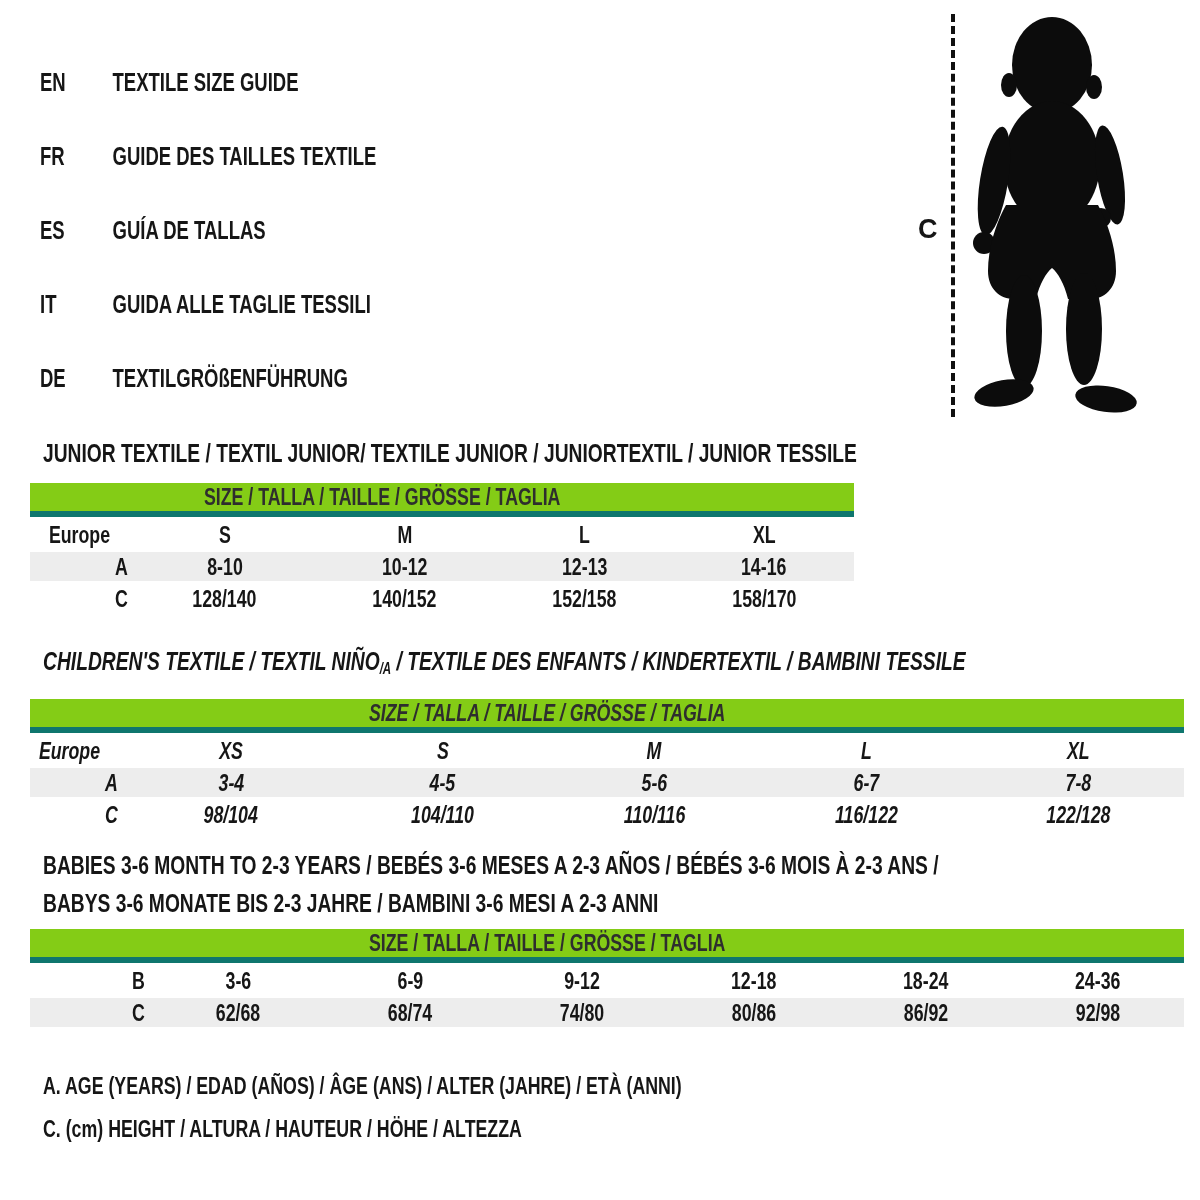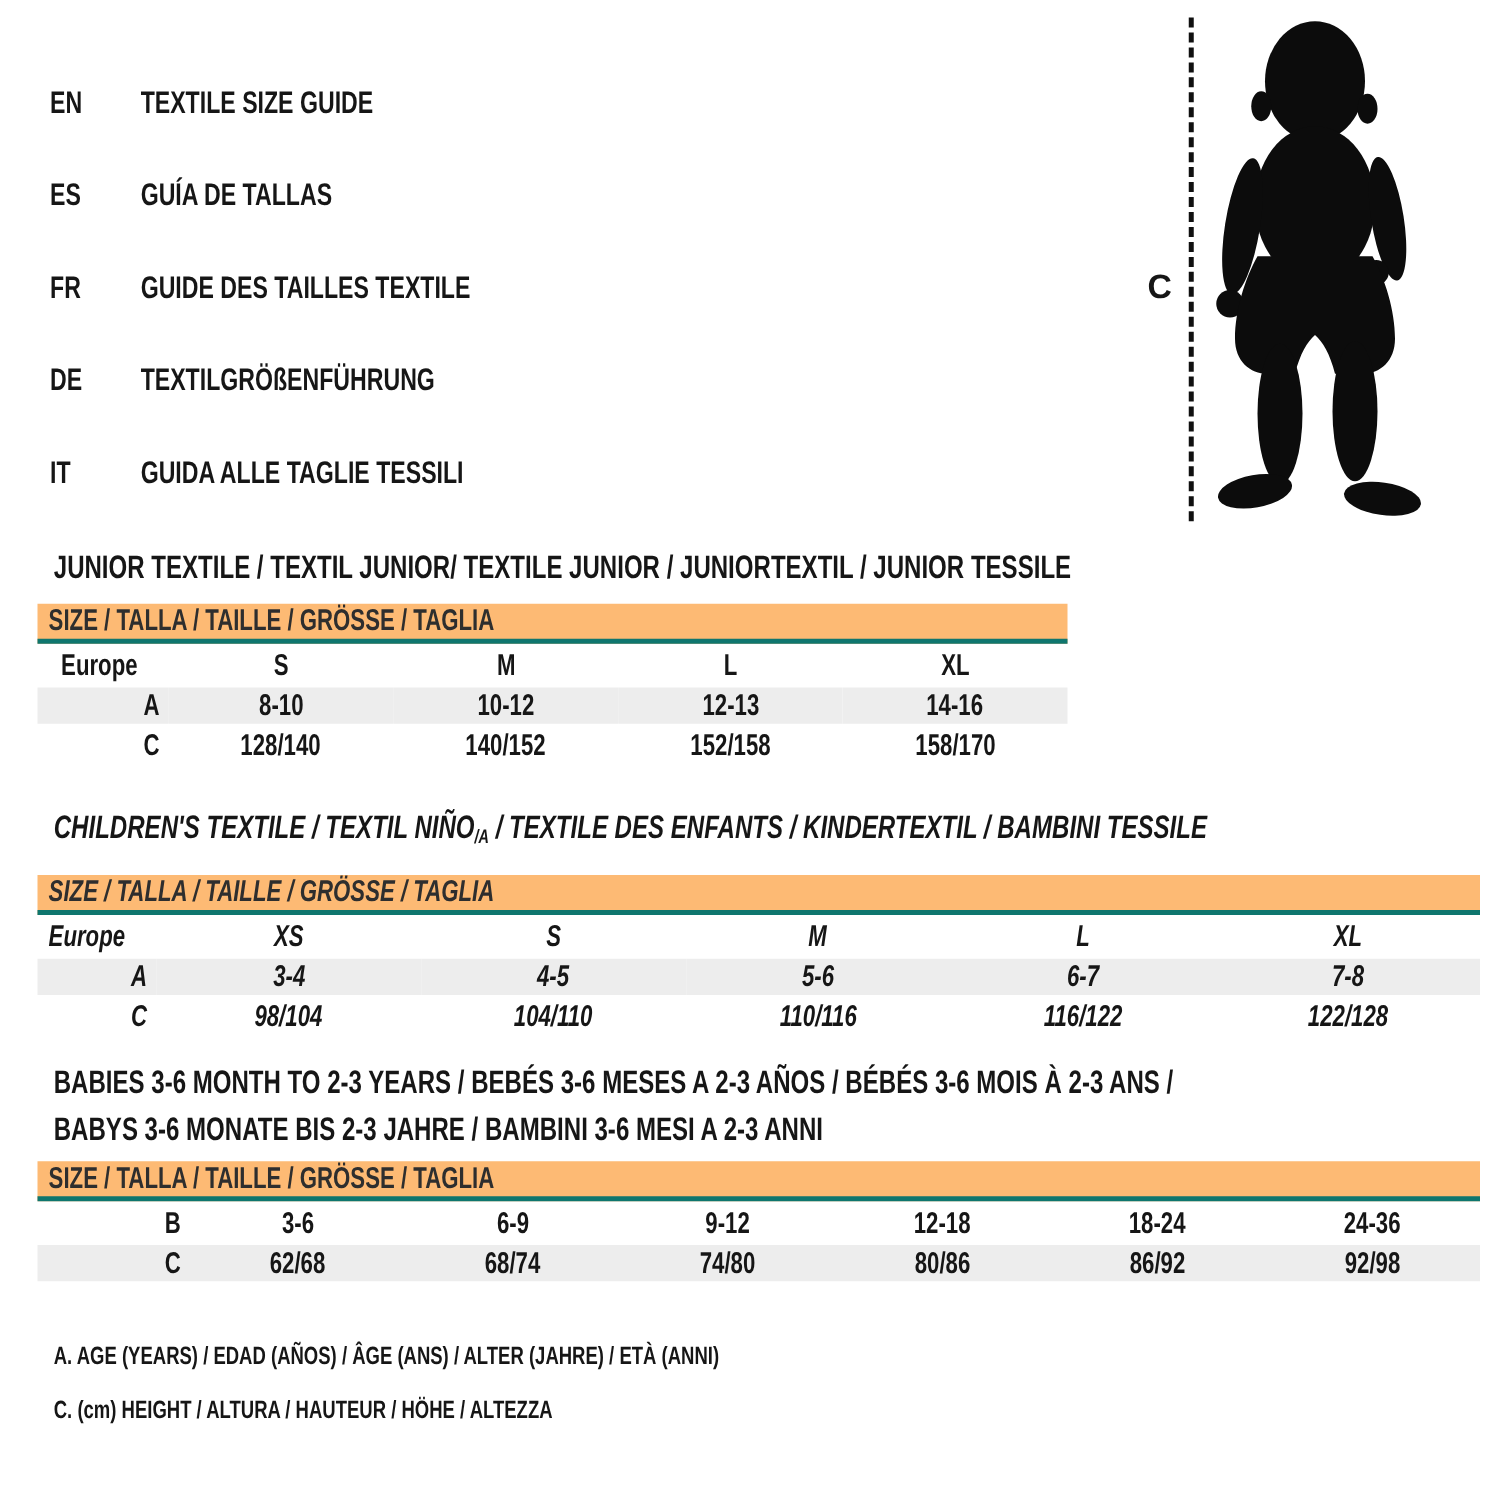--- a/index.html
+++ b/index.html
@@ -31,40 +31,40 @@
 
   table{border-collapse:separate;border-spacing:0 3px;table-layout:fixed;margin-top:8px;}
   .sec-junior table{width:824px;}
   .sec-children table,.sec-babies table{width:1154px;}
   .sec-babies table{margin-top:4px;}
   .sec-junior col.c0{width:105px;}
   .sec-children col.c0{width:95px;}
   .sec-babies col.c0{width:122px;}
 
   td{height:29px;padding:0;font-size:24px;font-weight:700;text-align:center;vertical-align:middle;}
-  td.bar{background:#fdba74;height:28px;text-align:left;color:#2e2e2e;border-bottom:4px solid #0f766e;}
+  td.bar{background:#84cc16;height:28px;text-align:center;color:#2e2e2e;border-bottom:6px solid #0f766e;}
   td.bar .sx,td.lbl .sx{padding-left:12px;}
   td.lbl{text-align:right;}
   tr.shaded td{background:#ededed;}
 
   
   .legend{position:absolute;left:43px;top:1064px;}
-  .legend-line{height:43px;line-height:43px;font-size:20px;font-weight:700;}
+  .legend-line{height:43px;line-height:43px;font-size:24px;font-weight:700;}
 </style>
 </head>
 <body>
 
 <div class="page">
 
   <div class="lang-list" id="langs">
       <div class="lang-row"><span class="sx"><span class="lang-code">EN</span><span>TEXTILE SIZE GUIDE</span></span></div>
+      <div class="lang-row"><span class="sx"><span class="lang-code">FR</span><span>GUIDE DES TAILLES TEXTILE</span></span></div>
       <div class="lang-row"><span class="sx"><span class="lang-code">ES</span><span>GUÍA DE TALLAS</span></span></div>
-      <div class="lang-row"><span class="sx"><span class="lang-code">FR</span><span>GUIDE DES TAILLES TEXTILE</span></span></div>
+      <div class="lang-row"><span class="sx"><span class="lang-code">IT</span><span>GUIDA ALLE TAGLIE TESSILI</span></span></div>
       <div class="lang-row"><span class="sx"><span class="lang-code">DE</span><span>TEXTILGRÖßENFÜHRUNG</span></span></div>
-      <div class="lang-row"><span class="sx"><span class="lang-code">IT</span><span>GUIDA ALLE TAGLIE TESSILI</span></span></div>
     </div>
 
   <div class="height-line"></div>
   <div class="figure-c">C</div>
 
   <svg class="silhouette" width="182" height="405" viewBox="0 0 182 405" aria-hidden="true">
     <g fill="#0c0c0c">
       <ellipse cx="88" cy="52" rx="40" ry="48"></ellipse>
       <ellipse cx="45" cy="72" rx="8" ry="12"></ellipse>
       <ellipse cx="130" cy="74" rx="8" ry="12"></ellipse>

